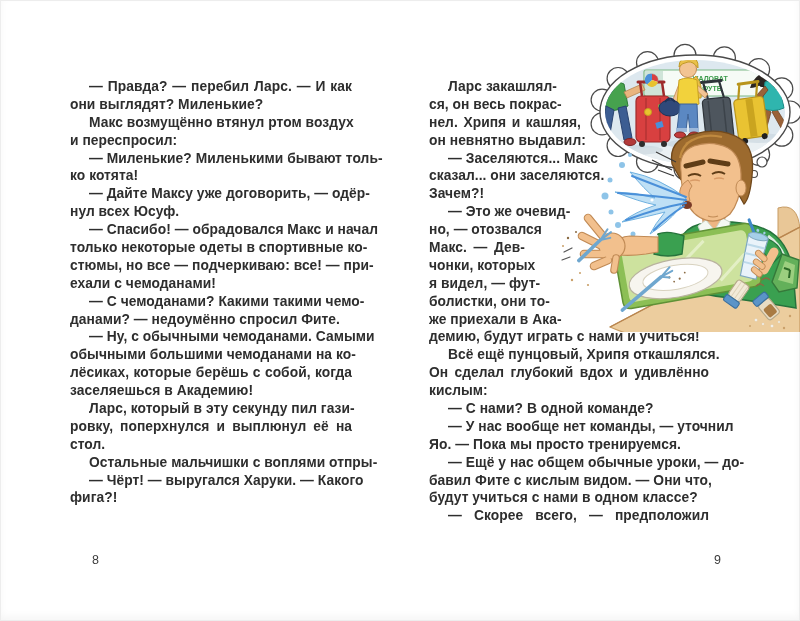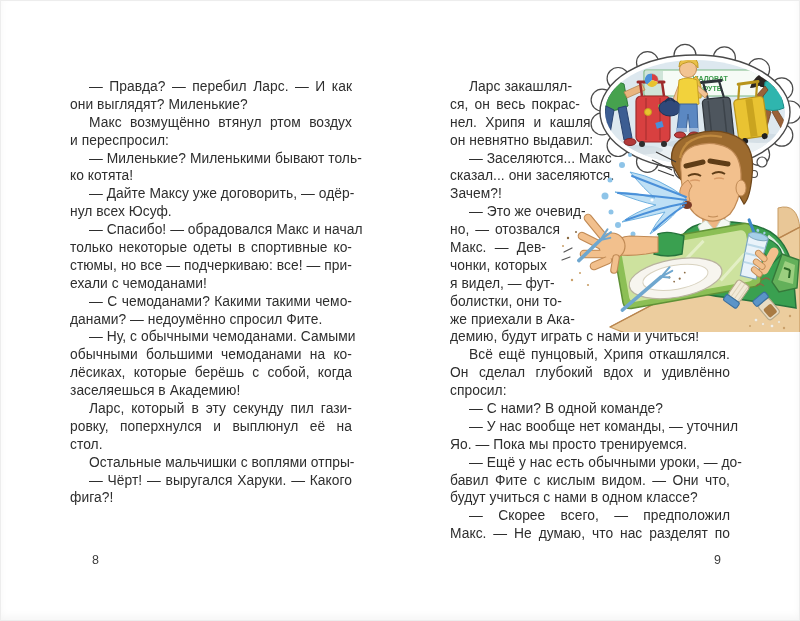--- a/index.html
+++ b/index.html
@@ -1,23 +1,23 @@
 <!DOCTYPE html>
 <html><head>
 <meta charset="utf-8">
 <style>
   html,body{margin:0;padding:0;background:#ffffff;}
   .stage{
     position:relative;width:800px;height:621px;background:#ffffff;overflow:hidden;
     box-shadow:inset 0 0 0 1px #ededed, inset 0 -4px 8px rgba(0,0,0,0.045);
     font-family:"Liberation Sans","DejaVu Sans",sans-serif;
   }
-  .textblock{position:absolute;top:78px;}
+  .textblock{position:absolute;top:78px;font-weight:bold;}
   .pl{left:70px;width:282px;}
-  .pr{left:450px;width:280px;}
+  .pr{left:429px;width:280px;}
   .line{
     height:17.9px;line-height:17.9px;font-size:13.8px;color:#2e2e2e;
     letter-spacing:0.05px;white-space:nowrap;
     text-align:justify;text-align-last:justify;
   }
   .pl .line{width:282px;}
   .pr .line{width:280px;}
   .line.e{text-align-last:left;}
   .line.i{text-indent:19px;}
   
@@ -84,29 +84,28 @@
       <div class="line i">— Это же очевид-</div>
       <div class="line">но, — отозвался</div>
       <div class="line">Макс. — Дев-</div>
       <div class="line">чонки, которых</div>
       <div class="line">я видел, — фут-</div>
       <div class="line">болистки, они то-</div>
       <div class="line">же приехали в Ака-</div>
       <div class="line e">демию, будут играть с нами и учиться!</div>
       <div class="line i">Всё ещё пунцовый, Хрипя откашлялся.</div>
       <div class="line">Он сделал глубокий вдох и удивлённо</div>
-      <div class="line e">спросил:</div>
+      <div class="line e">кислым:</div>
       <div class="line i e">— С нами? В одной команде?</div>
       <div class="line i">— У нас вообще нет команды, — уточнил</div>
       <div class="line e">Яо. — Пока мы просто тренируемся.</div>
-      <div class="line i">— Ещё у нас есть обычными уроки, — до-</div>
+      <div class="line i">— Ещё у нас общем обычные уроки, — до-</div>
       <div class="line">бавил Фите с кислым видом. — Они что,</div>
       <div class="line e">будут учиться с нами в одном классе?</div>
       <div class="line i">— Скорее всего, — предположил</div>
-      <div class="line">Макс. — Не думаю, что нас разделят по</div>
     </div>
 
   <div class="pagenum left">8</div>
   <div class="pagenum right">9</div>
 
   <svg class="illus" viewBox="0 0 240 292">
     <defs>
       <clipPath id="bubbleClip">
           <ellipse cx="135" cy="72" rx="90" ry="52"></ellipse>
         </clipPath>

